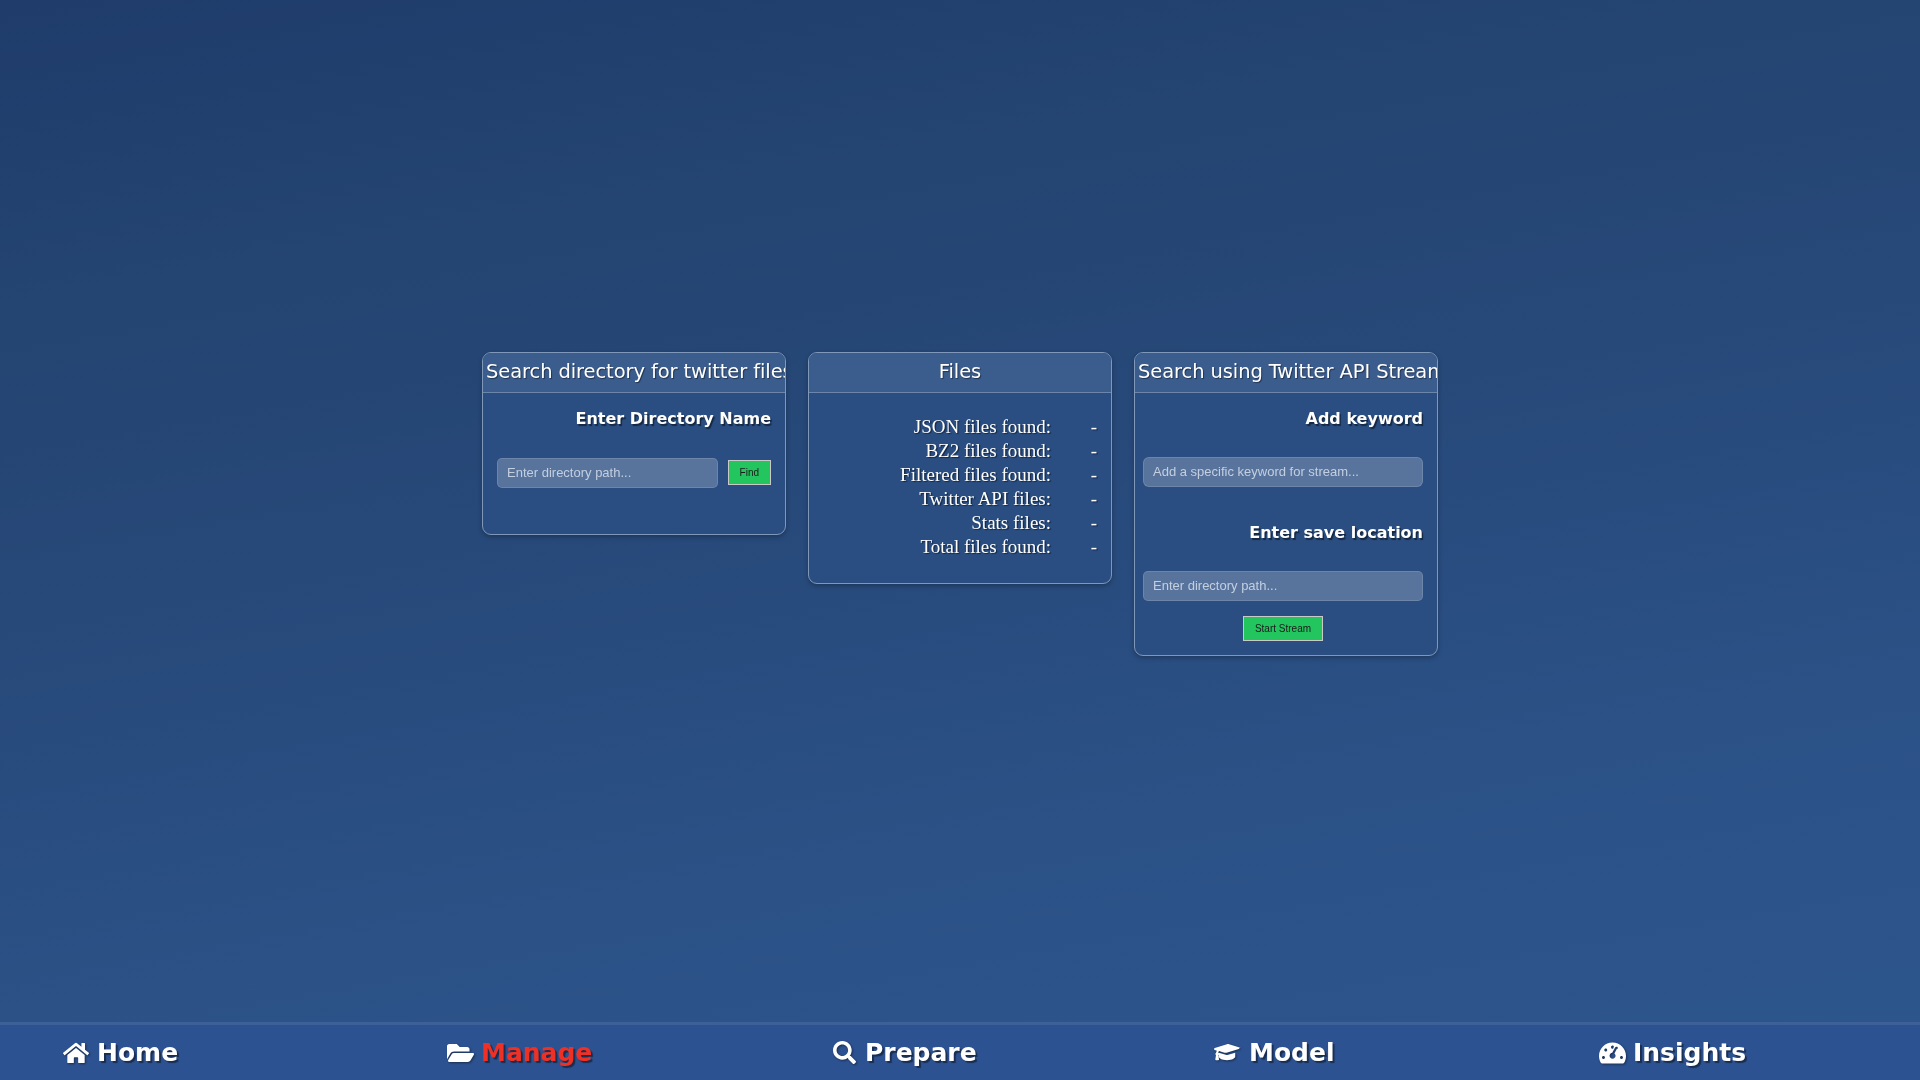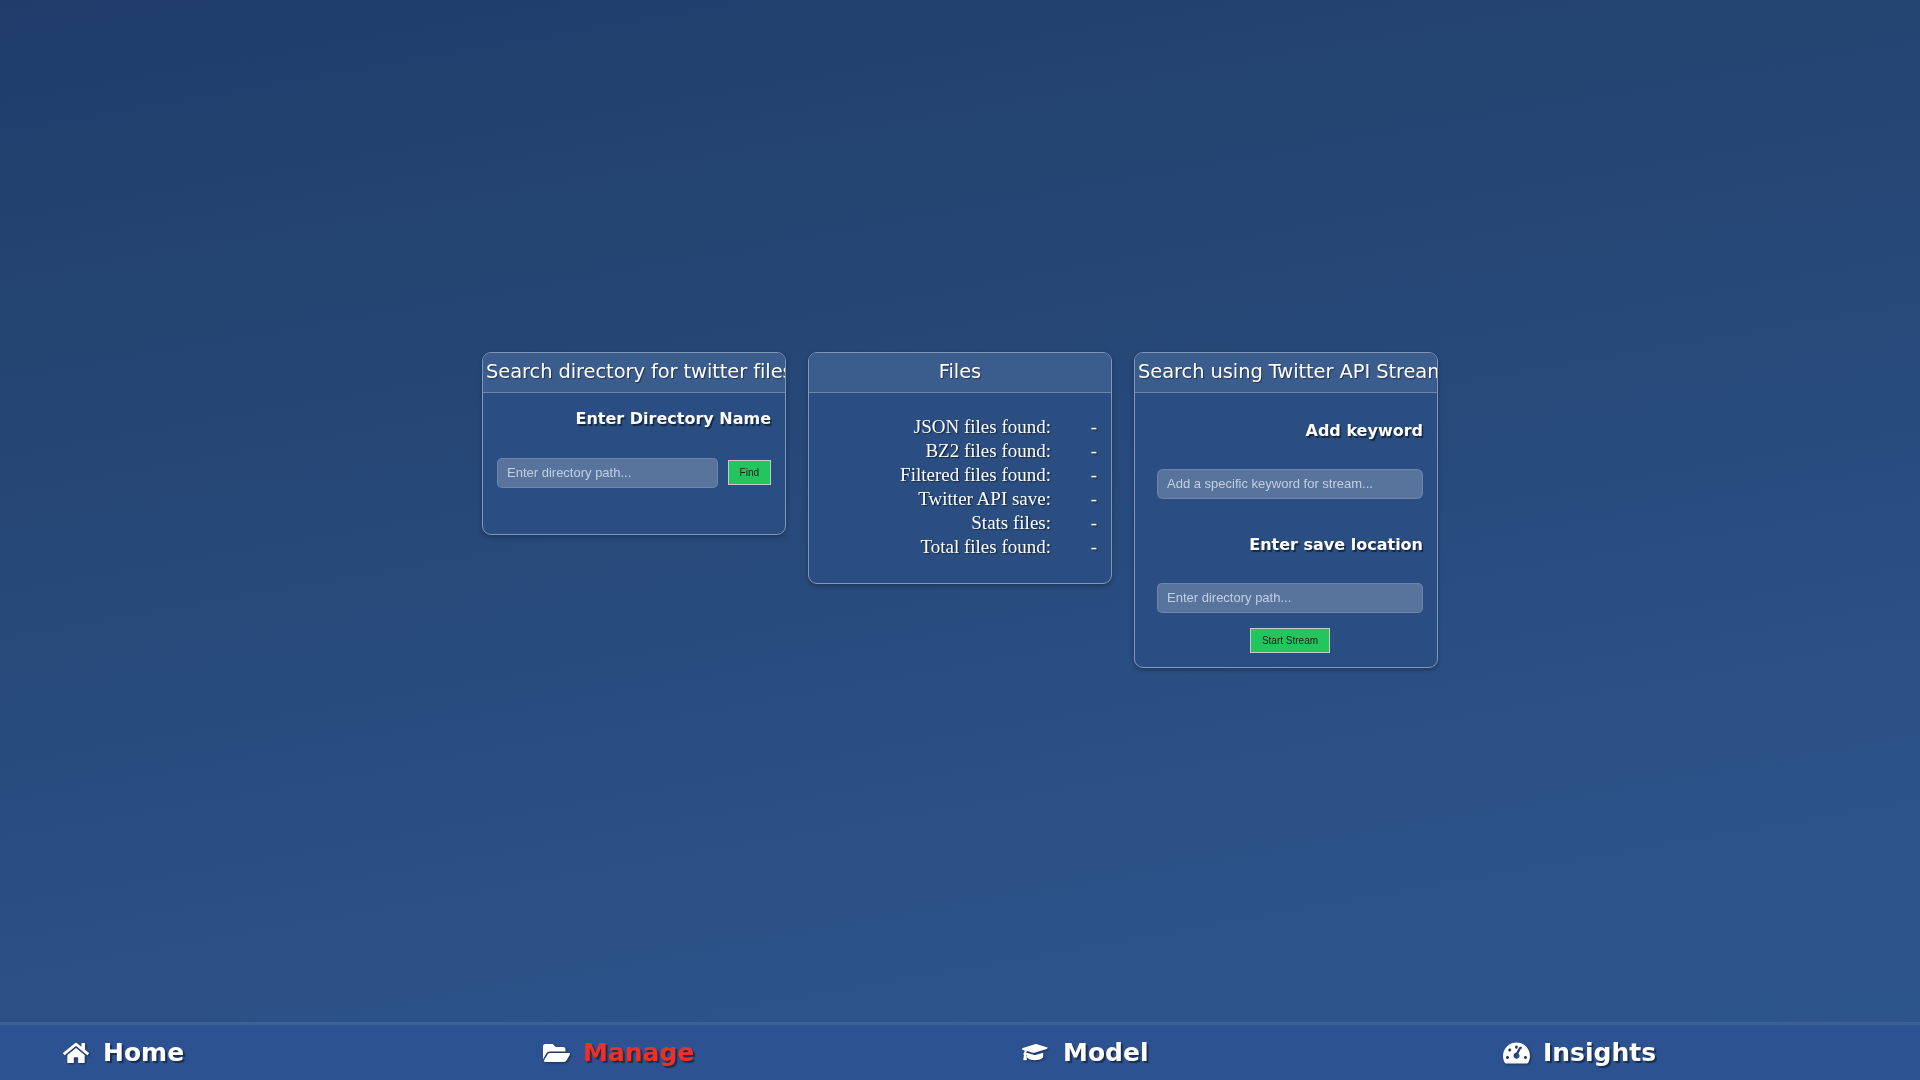--- a/index.html
+++ b/index.html
@@ -117,21 +117,21 @@
 
   
   #card-selected .card-body {
     padding: 16px 14px 18px 14px;
     text-align: center;
   }
   #selected-source { margin-top: 23px; }
   #decompress-wrap { margin-top: 28px; }
 
   
-  #card-stream .card-body { padding: 16px 14px 14px 22px; margin-top: 12px; }
+  #card-stream .card-body { padding: 16px 14px 14px 8px; }
   #keyword-input { margin-top: 29px; border-radius: 6px; }
   #save-title { margin-top: 36px; }
   #save-input { margin-top: 29px; }
   #start-stream-wrap { text-align: center; margin-top: 15px; }
 
   
   #bottom-nav {
     position: absolute;
     left: 0;
     bottom: 0;
@@ -140,21 +140,21 @@
     background: #2d5291;
     border-top: 3px solid #3e6099;
     display: flex;
     align-items: center;
   }
 
   .nav-item {
     flex: 1 1 0;
     display: flex;
     align-items: center;
-    gap: 13px;
+    gap: 7px;
     font-size: 25px;
     font-weight: bold;
     color: #ffffff;
     text-shadow: 2px 2px 1px rgba(0,0,0,0.45);
     cursor: pointer;
     padding-left: 62px;
     line-height: 1;
   }
   .nav-item.active { color: #ee3124; }
   .nav-item.active .nav-icon svg { fill: #ffffff; }
@@ -193,21 +193,21 @@
       </div>
       <div class="stat-row">
         <span class="stat-label">BZ2 files found:</span>
         <span class="stat-value">-</span>
       </div>
       <div class="stat-row">
         <span class="stat-label">Filtered files found:</span>
         <span class="stat-value">-</span>
       </div>
       <div class="stat-row">
-        <span class="stat-label">Twitter API save:</span>
+        <span class="stat-label">Twitter API files:</span>
         <span class="stat-value">-</span>
       </div>
       <div class="stat-row">
         <span class="stat-label">Stats files:</span>
         <span class="stat-value">-</span>
       </div>
       <div class="stat-row">
         <span class="stat-label">Total files found:</span>
         <span class="stat-value">-</span>
       </div>
@@ -243,20 +243,28 @@
 
   <div class="nav-item active">
     <span class="nav-icon">
       <svg viewBox="0 0 576 512" width="27" height="24">
           <path d="M572.694 292.093L500.27 416.248A63.997 63.997 0 0 1 444.989 448H45.025c-18.523 0-30.064-20.093-20.731-36.093l72.424-124.155A64 64 0 0 1 152 256h399.964c18.523 0 30.064 20.093 20.73 36.093zM152 224h328v-48c0-26.51-21.49-48-48-48H272l-64-64H48C21.49 64 0 85.49 0 112v278.046l69.077-118.418C86.214 242.25 117.989 224 152 224z"></path>
         </svg>
     </span>
     <span>Manage</span>
   </div>
 
+  <div class="nav-item">
+    <span class="nav-icon">
+      <svg viewBox="0 0 512 512" width="23" height="23">
+          <path d="M505 442.7L405.3 343c-4.5-4.5-10.6-7-17-7H372c27.6-35.3 44-79.7 44-128C416 93.1 322.9 0 208 0S0 93.1 0 208s93.1 208 208 208c48.3 0 92.7-16.4 128-44v16.3c0 6.4 2.5 12.5 7 17l99.7 99.7c9.4 9.4 24.6 9.4 33.9 0l28.3-28.3c9.4-9.4 9.4-24.6.1-34zM208 336c-70.7 0-128-57.2-128-128 0-70.7 57.2-128 128-128 70.7 0 128 57.2 128 128 0 70.7-57.2 128-128 128z"></path>
+        </svg>
+    </span>
+    <span>Prepare</span>
+  </div>
 
   <div class="nav-item">
     <span class="nav-icon">
       <svg viewBox="0 0 640 512" width="28" height="23">
           <path d="M622.34 153.2L343.4 67.5c-15.2-4.67-31.6-4.67-46.8 0L17.66 153.2c-23.54 7.23-23.54 38.36 0 45.59l48.63 14.94c-10.67 13.19-17.23 29.28-17.88 46.9C38.78 266.15 32 276.11 32 288c0 10.78 5.68 19.85 13.86 25.65L29.76 413.1C27.79 425.28 37.14 436 49.48 436h45.04c12.34 0 21.69-10.72 19.72-22.9l-16.1-99.45C106.32 307.85 112 298.78 112 288c0-11.57-6.47-21.25-15.66-26.72.76-15.83 8.05-29.91 19.5-39.5l123.6 37.98c15.2 4.67 31.6 4.67 46.8 0l279.1-85.7c23.56-7.24 23.56-38.37 0-45.6l-.08.74zM484.4 259.6l-156.6 48.1c-20.1 6.2-41.6 6.2-61.7 0l-156.6-48.1v95.72c0 26.49 65.47 79.2 187.4 79.2s187.5-52.71 187.5-79.2V259.6z"></path>
         </svg>
     </span>
     <span>Model</span>
   </div>
 

